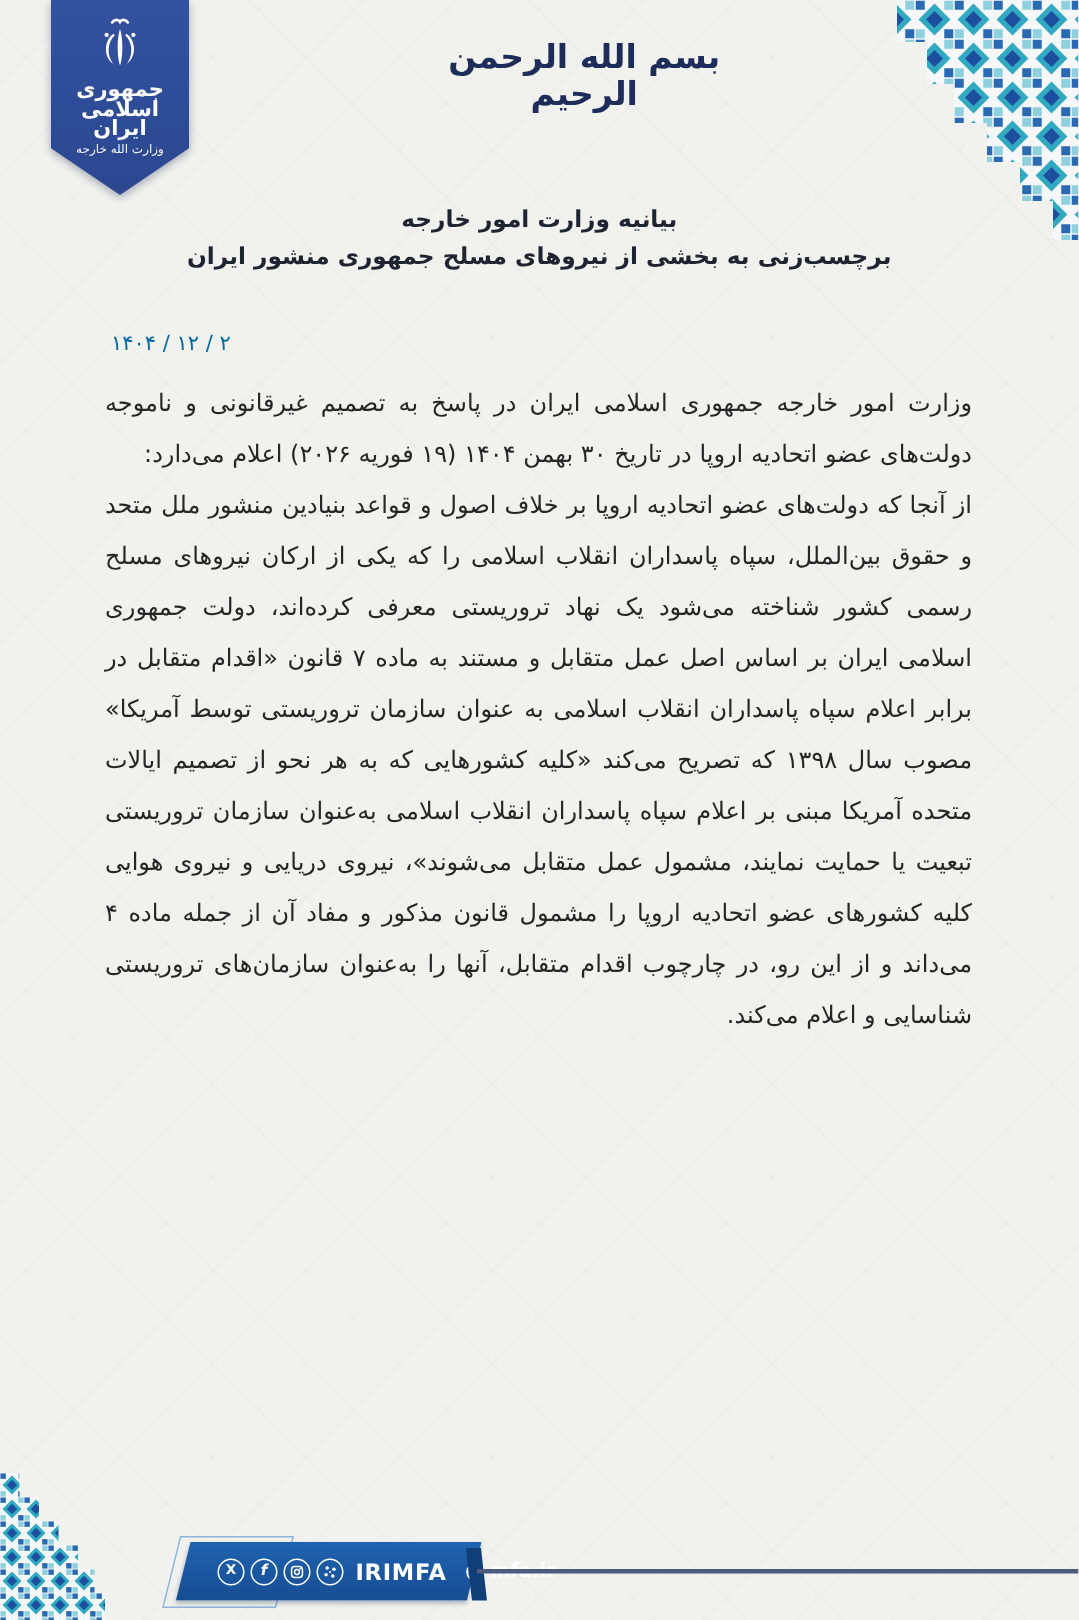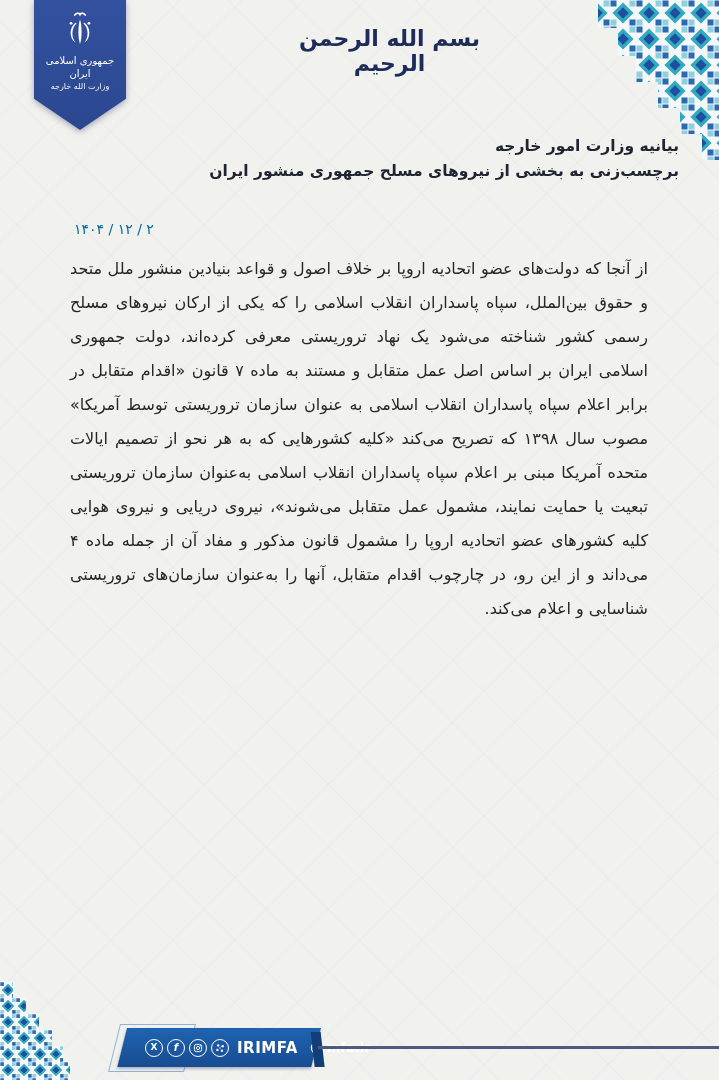--- a/index.html
+++ b/index.html
@@ -29,34 +29,34 @@
     filter:drop-shadow(0 2px 3px rgba(20,30,70,.35));
   }
   .emblem-banner .shape{
     width:100%;height:100%;
     background:linear-gradient(180deg,#33519f 0%,#2b4790 100%);
     clip-path:polygon(0 0,100% 0,100% 76%,50% 100%,0 76%);
     display:flex;flex-direction:column;align-items:center;
     color:#fff;text-align:center;
   }
   .emblem-banner svg{margin-top:8px;}
-  .org-name{font-size:10px;font-weight:400;margin-top:4px;line-height:13px;}
+  .org-name{font-size:14px;font-weight:700;margin-top:4px;line-height:13px;}
   .org-sub{font-size:8px;font-weight:400;margin-top:2px;opacity:.95;}
 
   
   .bismillah{
     position:absolute;top:26px;left:50%;transform:translateX(-50%) translateX(30px);
     width:260px;text-align:center;direction:rtl;
     font-size:22px;font-weight:700;color:#1d2c59;
   }
 
   
   .title-block{
     position:absolute;top:134px;left:40px;right:40px;
-    direction:rtl;
+    direction:rtl;text-align:center;
     color:#1f2430;font-weight:700;font-size:15.5px;line-height:25px;
   }
 
   
   .date-line{
     position:absolute;top:221px;left:74px;direction:ltr;
     font-size:14px;letter-spacing:4.5px;color:#0369a1;font-weight:500;
   }
 
   
@@ -154,20 +154,21 @@
   <div class="bismillah">بسم الله الرحمن الرحیم</div>
 
   <div class="title-block">
     <div>بیانیه وزارت امور خارجه</div>
     <div>برچسب‌زنی به بخشی از نیروهای مسلح جمهوری منشور ایران</div>
   </div>
 
   <div class="date-line">۱۴۰۴ / ۱۲ / ۲</div>
 
   <div class="body-text">
+    <p>وزارت امور خارجه جمهوری اسلامی ایران در پاسخ به تصمیم غیرقانونی و ناموجه دولت‌های عضو اتحادیه اروپا در تاریخ ۳۰ بهمن ۱۴۰۴ (۱۹ فوریه ۲۰۲۶) اعلام می‌دارد:</p>
     <p>از آنجا که دولت‌های عضو اتحادیه اروپا بر خلاف اصول و قواعد بنیادین منشور ملل متحد و حقوق بین‌الملل، سپاه پاسداران انقلاب اسلامی را که یکی از ارکان نیروهای مسلح رسمی کشور شناخته می‌شود یک نهاد تروریستی معرفی کرده‌اند، دولت جمهوری اسلامی ایران بر اساس اصل عمل متقابل و مستند به ماده ۷ قانون «اقدام متقابل در برابر اعلام سپاه پاسداران انقلاب اسلامی به عنوان سازمان تروریستی توسط آمریکا» مصوب سال ۱۳۹۸ که تصریح می‌کند «کلیه کشورهایی که به هر نحو از تصمیم ایالات متحده آمریکا مبنی بر اعلام سپاه پاسداران انقلاب اسلامی به‌عنوان سازمان تروریستی تبعیت یا حمایت نمایند، مشمول عمل متقابل می‌شوند»، نیروی دریایی و نیروی هوایی کلیه کشورهای عضو اتحادیه اروپا را مشمول قانون مذکور و مفاد آن از جمله ماده ۴ می‌داند و از این رو، در چارچوب اقدام متقابل، آنها را به‌عنوان سازمان‌های تروریستی شناسایی و اعلام می‌کند.</p>
   </div>
 
   <div class="badge-outline"></div>
 
   <div class="footer-badge">
     <div class="badge-inner">
       <span class="icon-circle">X</span>
       <span class="icon-circle" style="font-style:italic;font-size:10px;">f</span>
       <span class="icon-circle">

